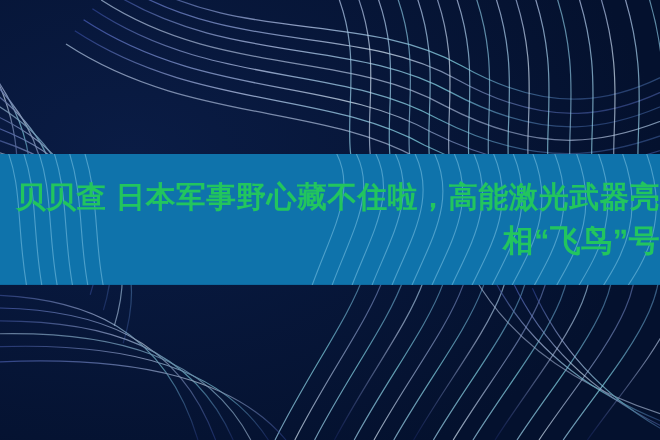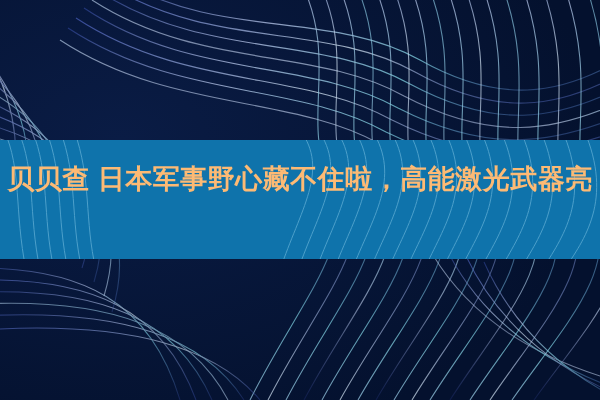--- a/index.html
+++ b/index.html
@@ -44,27 +44,27 @@
   }
   #title-block {
     position: absolute;
     left: 0;
     top: 160px;
     width: 600px;
     text-align: center;
     z-index: 5;
   }
   .title-line {
-    color: #fdba74;
+    color: #22c55e;
     font-size: 28px;
     font-weight: bold;
     line-height: 39px;
     letter-spacing: 0.5px;
     white-space: nowrap;
-    text-align: center;
+    text-align: right;
   }
   .title-line.line1 {
     font-size: 27px;
   }
 </style>
 </head>
 <body>
 
 <div id="banner">
 
@@ -180,15 +180,16 @@
         <path d="M 520 -10 C 550 54 520 94 500 130"></path>
         <path d="M 540 -10 C 570 56 540 96 520 130"></path>
         <path d="M 562 -10 C 592 58 562 98 542 130"></path>
         <path d="M 584 -10 C 614 60 584 100 564 130"></path>
       </g>
     </svg>
   </div>
 
   <div id="title-block">
     <div class="title-line line1">贝贝查 日本军事野心藏不住啦，高能激光武器亮</div>
+    <div class="title-line line2">相“飞鸟”号</div>
   </div>
 
 </div>
 
 </body></html>

